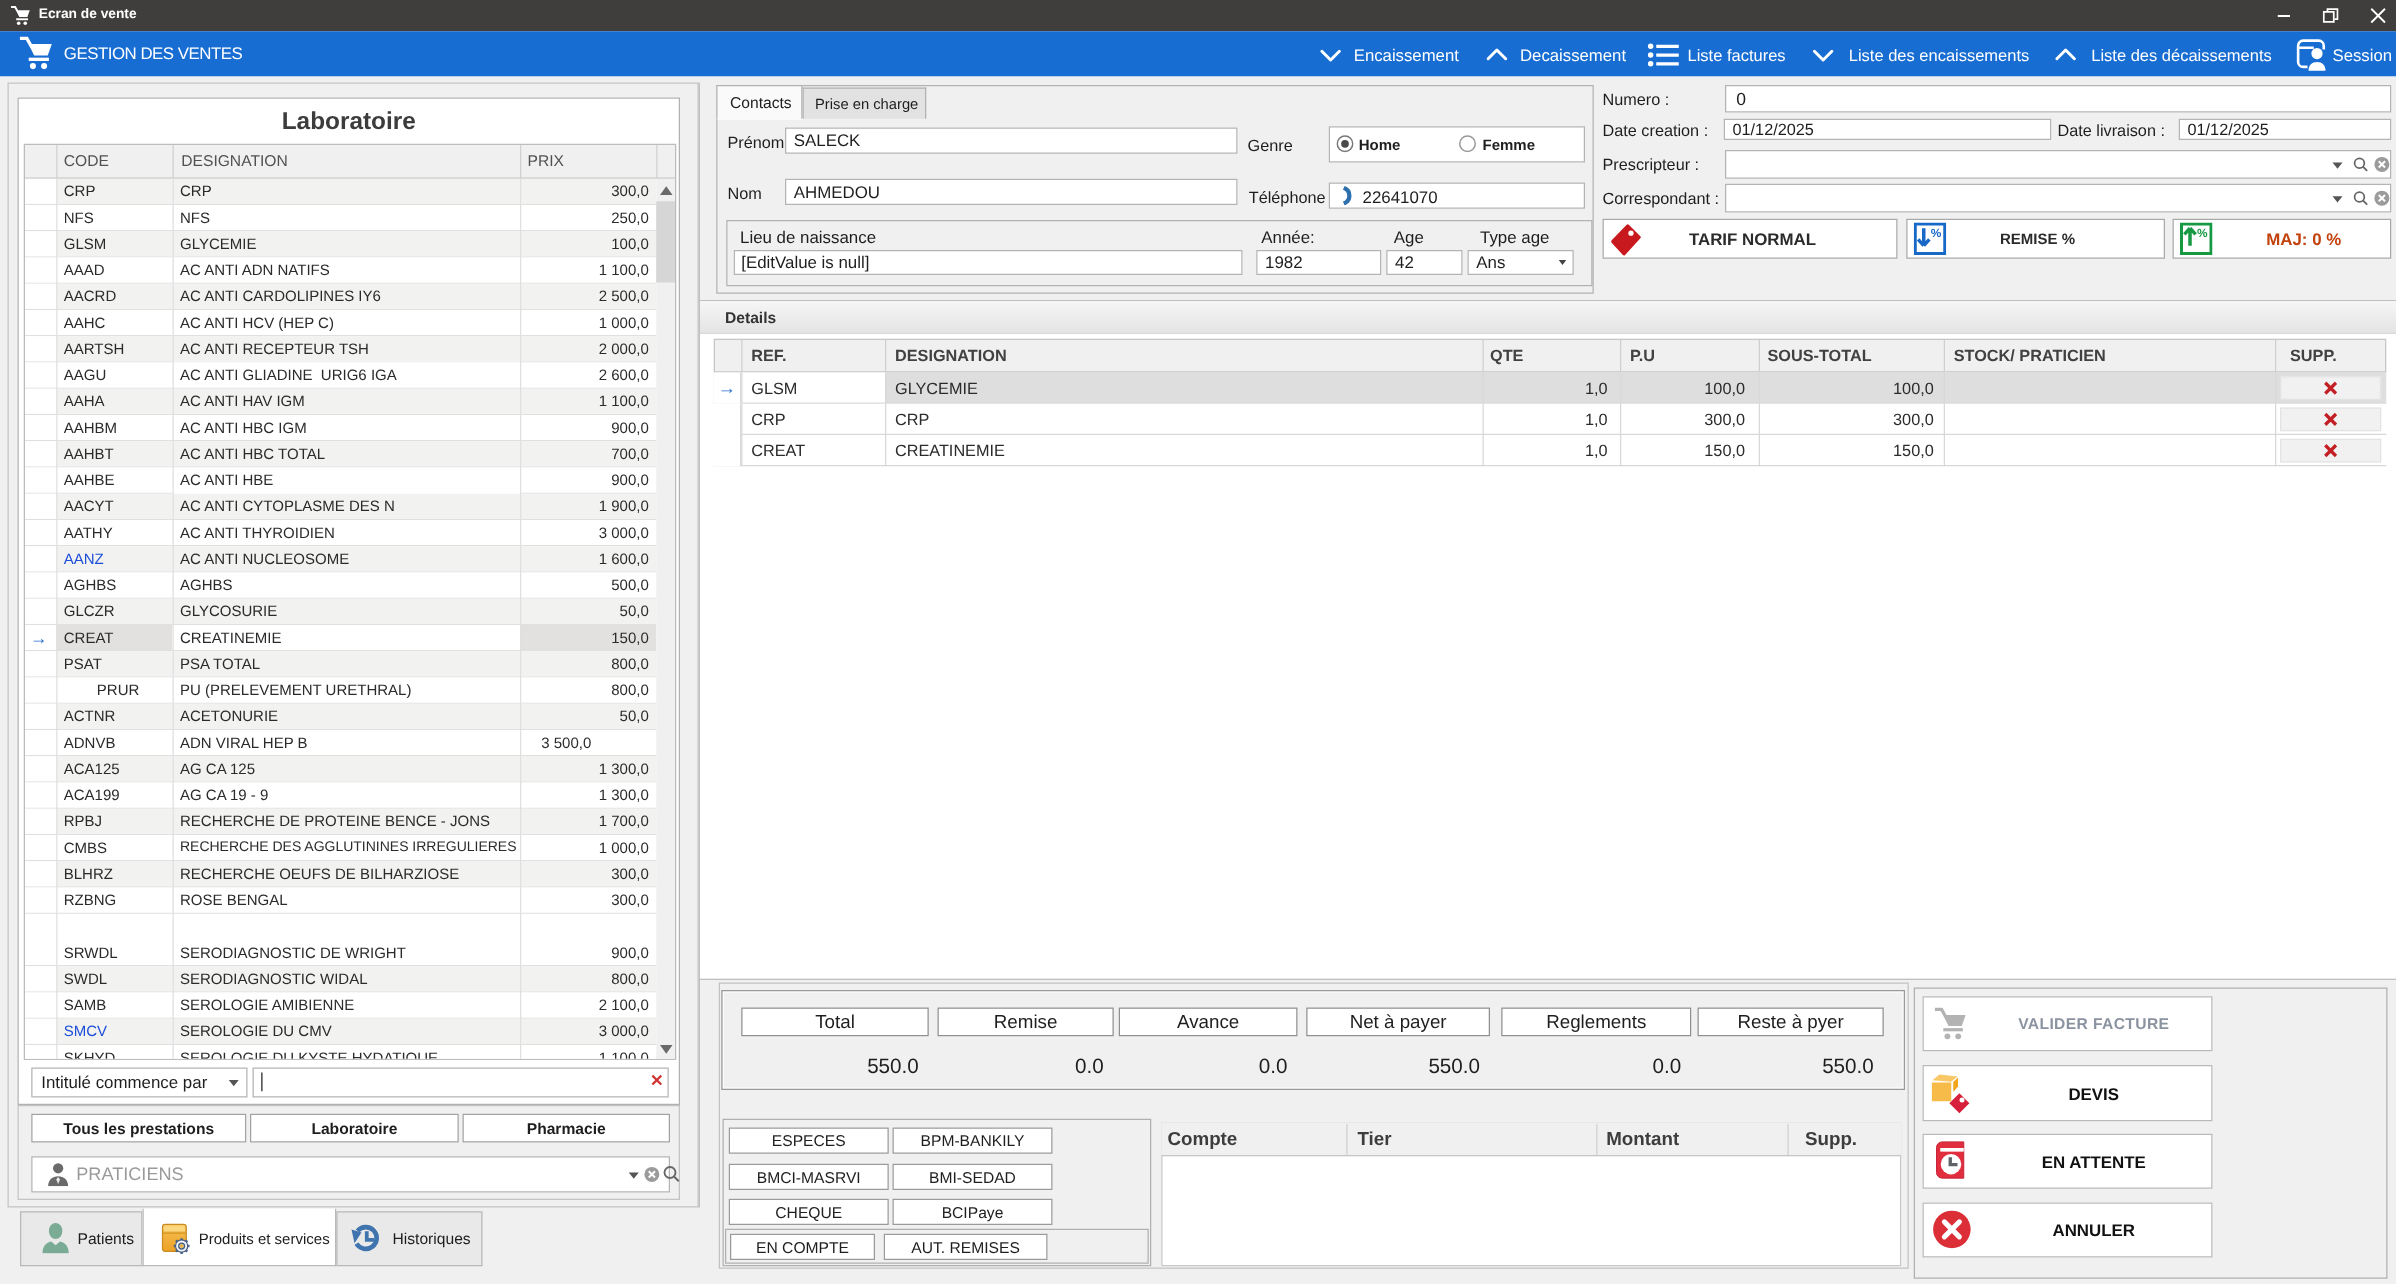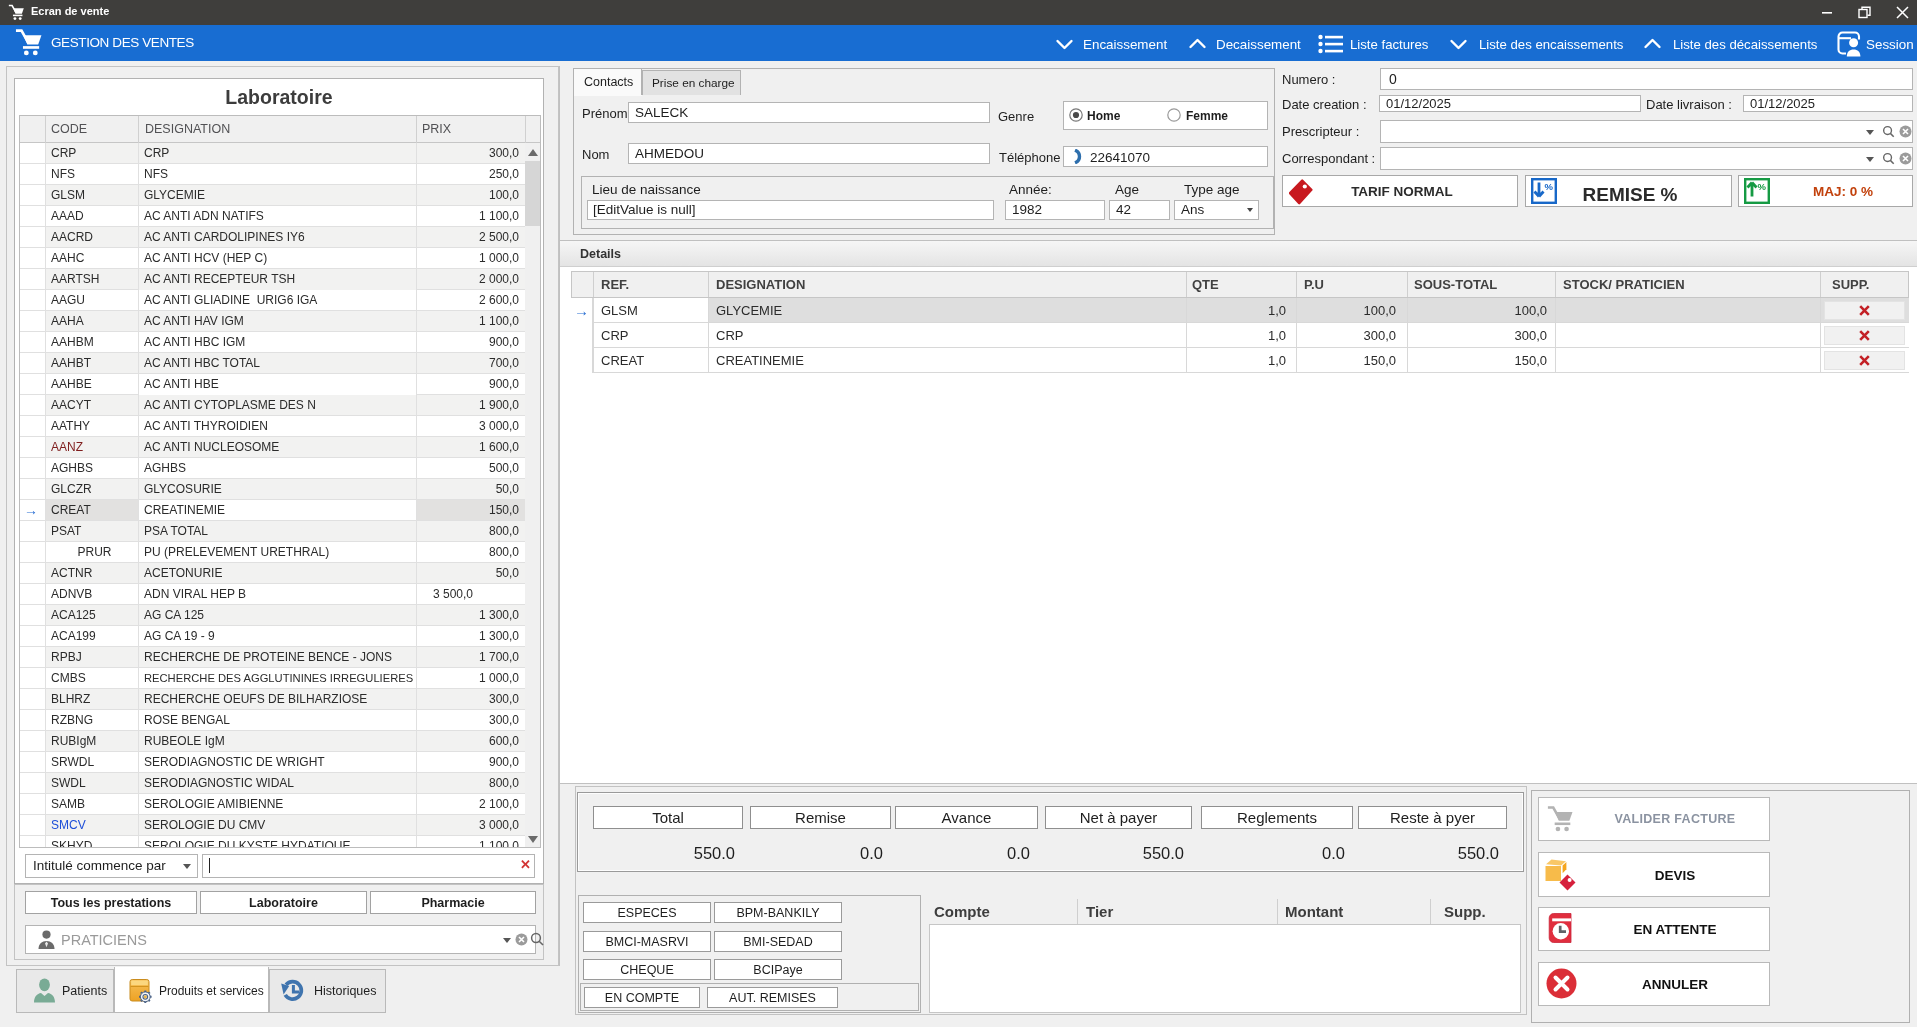--- a/index.html
+++ b/index.html
@@ -163,21 +163,21 @@
       <div style="position:absolute;left:396px;top:0;width:109px;height:20px;background:#f2f2f1;color:#2b2b2b;font-size:12px;line-height:20px;text-align:right;padding-right:6px;">1 900,0</div>
     </div>
     <div style="position:absolute;left:0;top:300px;width:505px;height:21px;border-bottom:1px solid #e0e0e0;">
       <div style="position:absolute;left:0;top:0;width:25px;height:20px;background:#fff;"></div>
       <div style="position:absolute;left:25px;top:0;width:93px;height:20px;background:#ffffff;color:#2b2b2b;font-size:12px;line-height:20px;padding-left:6px;">AATHY</div>
       <div style="position:absolute;left:118px;top:0;width:278px;height:20px;background:#ffffff;color:#2b2b2b;font-size:12px;line-height:20px;padding-left:6px;white-space:pre;overflow:hidden;">AC ANTI THYROIDIEN</div>
       <div style="position:absolute;left:396px;top:0;width:109px;height:20px;background:#ffffff;color:#2b2b2b;font-size:12px;line-height:20px;text-align:right;padding-right:6px;">3 000,0</div>
     </div>
     <div style="position:absolute;left:0;top:321px;width:505px;height:21px;border-bottom:1px solid #e0e0e0;">
       <div style="position:absolute;left:0;top:0;width:25px;height:20px;background:#fff;"></div>
-      <div style="position:absolute;left:25px;top:0;width:93px;height:20px;background:#f2f2f1;color:#7f1d1d;font-size:12px;line-height:20px;padding-left:6px;">AANZ</div>
+      <div style="position:absolute;left:25px;top:0;width:93px;height:20px;background:#f2f2f1;color:#1d4ed8;font-size:12px;line-height:20px;padding-left:6px;">AANZ</div>
       <div style="position:absolute;left:118px;top:0;width:278px;height:20px;background:#f2f2f1;color:#2b2b2b;font-size:12px;line-height:20px;padding-left:6px;white-space:pre;overflow:hidden;">AC ANTI NUCLEOSOME</div>
       <div style="position:absolute;left:396px;top:0;width:109px;height:20px;background:#f2f2f1;color:#2b2b2b;font-size:12px;line-height:20px;text-align:right;padding-right:6px;">1 600,0</div>
     </div>
     <div style="position:absolute;left:0;top:342px;width:505px;height:21px;border-bottom:1px solid #e0e0e0;">
       <div style="position:absolute;left:0;top:0;width:25px;height:20px;background:#fff;"></div>
       <div style="position:absolute;left:25px;top:0;width:93px;height:20px;background:#ffffff;color:#2b2b2b;font-size:12px;line-height:20px;padding-left:6px;">AGHBS</div>
       <div style="position:absolute;left:118px;top:0;width:278px;height:20px;background:#ffffff;color:#2b2b2b;font-size:12px;line-height:20px;padding-left:6px;white-space:pre;overflow:hidden;">AGHBS</div>
       <div style="position:absolute;left:396px;top:0;width:109px;height:20px;background:#ffffff;color:#2b2b2b;font-size:12px;line-height:20px;text-align:right;padding-right:6px;">500,0</div>
     </div>
     <div style="position:absolute;left:0;top:363px;width:505px;height:21px;border-bottom:1px solid #e0e0e0;">
@@ -245,26 +245,20 @@
       <div style="position:absolute;left:0;top:0;width:25px;height:20px;background:#fff;"></div>
       <div style="position:absolute;left:25px;top:0;width:93px;height:20px;background:#f2f2f1;color:#2b2b2b;font-size:12px;line-height:20px;padding-left:6px;">BLHRZ</div>
       <div style="position:absolute;left:118px;top:0;width:278px;height:20px;background:#f2f2f1;color:#2b2b2b;font-size:12px;line-height:20px;padding-left:6px;white-space:pre;overflow:hidden;">RECHERCHE OEUFS DE BILHARZIOSE</div>
       <div style="position:absolute;left:396px;top:0;width:109px;height:20px;background:#f2f2f1;color:#2b2b2b;font-size:12px;line-height:20px;text-align:right;padding-right:6px;">300,0</div>
     </div>
     <div style="position:absolute;left:0;top:594px;width:505px;height:21px;border-bottom:1px solid #e0e0e0;">
       <div style="position:absolute;left:0;top:0;width:25px;height:20px;background:#fff;"></div>
       <div style="position:absolute;left:25px;top:0;width:93px;height:20px;background:#ffffff;color:#2b2b2b;font-size:12px;line-height:20px;padding-left:6px;">RZBNG</div>
       <div style="position:absolute;left:118px;top:0;width:278px;height:20px;background:#ffffff;color:#2b2b2b;font-size:12px;line-height:20px;padding-left:6px;white-space:pre;overflow:hidden;">ROSE BENGAL</div>
       <div style="position:absolute;left:396px;top:0;width:109px;height:20px;background:#ffffff;color:#2b2b2b;font-size:12px;line-height:20px;text-align:right;padding-right:6px;">300,0</div>
-    </div>
-    <div style="position:absolute;left:0;top:615px;width:505px;height:21px;border-bottom:1px solid #e0e0e0;">
-      <div style="position:absolute;left:0;top:0;width:25px;height:20px;background:#fff;"></div>
-      <div style="position:absolute;left:25px;top:0;width:93px;height:20px;background:#f2f2f1;color:#2b2b2b;font-size:12px;line-height:20px;padding-left:6px;">RUBIgM</div>
-      <div style="position:absolute;left:118px;top:0;width:278px;height:20px;background:#f2f2f1;color:#2b2b2b;font-size:12px;line-height:20px;padding-left:6px;white-space:pre;overflow:hidden;">RUBEOLE IgM</div>
-      <div style="position:absolute;left:396px;top:0;width:109px;height:20px;background:#f2f2f1;color:#2b2b2b;font-size:12px;line-height:20px;text-align:right;padding-right:6px;">600,0</div>
     </div>
     <div style="position:absolute;left:0;top:636px;width:505px;height:21px;border-bottom:1px solid #e0e0e0;">
       <div style="position:absolute;left:0;top:0;width:25px;height:20px;background:#fff;"></div>
       <div style="position:absolute;left:25px;top:0;width:93px;height:20px;background:#ffffff;color:#2b2b2b;font-size:12px;line-height:20px;padding-left:6px;">SRWDL</div>
       <div style="position:absolute;left:118px;top:0;width:278px;height:20px;background:#ffffff;color:#2b2b2b;font-size:12px;line-height:20px;padding-left:6px;white-space:pre;overflow:hidden;">SERODIAGNOSTIC DE WRIGHT</div>
       <div style="position:absolute;left:396px;top:0;width:109px;height:20px;background:#ffffff;color:#2b2b2b;font-size:12px;line-height:20px;text-align:right;padding-right:6px;">900,0</div>
     </div>
     <div style="position:absolute;left:0;top:657px;width:505px;height:21px;border-bottom:1px solid #e0e0e0;">
       <div style="position:absolute;left:0;top:0;width:25px;height:20px;background:#fff;"></div>
       <div style="position:absolute;left:25px;top:0;width:93px;height:20px;background:#f2f2f1;color:#2b2b2b;font-size:12px;line-height:20px;padding-left:6px;">SWDL</div>
@@ -430,21 +424,21 @@
  <polygon points="1,16.2 13.2,3.6 22.4,12.8 10.2,26.2" fill="#c8191f" stroke="#c8191f" stroke-width="2.4" stroke-linejoin="round"></polygon>
  <circle cx="15.8" cy="9.5" r="2.1" fill="#fff"></circle>
 </svg>
 <div class="a" style="left:1322px;top:184px;width:160px;text-align:center;font-size:13.5px;font-weight:bold;color:#2b2b2b;">TARIF NORMAL</div>
 <div class="a" style="left:1525px;top:175px;width:207px;height:32px;background:#fff;border:1px solid #a8a8a8;"></div>
 <svg class="a" style="left:1531px;top:178px" width="26" height="26" viewBox="0 0 26 26">
  <rect x="1.2" y="1.2" width="23.6" height="23.6" fill="#fff" stroke="#1868c8" stroke-width="2.4"></rect>
  <path d="M8 4.5 v14 M8 18.5 l-4.5-5 M8 18.5 l4.5-5" stroke="#1868c8" stroke-width="2.8"></path>
  <text x="13.5" y="11.5" font-size="9.5" font-weight="bold" fill="#1868c8" font-family="Liberation Sans,sans-serif">%</text>
 </svg>
-<div class="a" style="left:1560px;top:184px;width:140px;text-align:center;font-size:19px;font-weight:bold;color:#2b2b2b;">REMISE %</div>
+<div class="a" style="left:1560px;top:184px;width:140px;text-align:center;font-size:12px;font-weight:bold;color:#2b2b2b;">REMISE %</div>
 <div class="a" style="left:1738px;top:175px;width:175px;height:32px;background:#fff;border:1px solid #a8a8a8;"></div>
 <svg class="a" style="left:1744px;top:178px" width="26" height="26" viewBox="0 0 26 26">
  <rect x="1.2" y="1.2" width="23.6" height="23.6" fill="#fff" stroke="#159a43" stroke-width="2.4"></rect>
  <path d="M8 18.5 v-14 M8 4.5 l-4.5 5 M8 4.5 l4.5 5" stroke="#159a43" stroke-width="2.8"></path>
  <text x="13.5" y="11.5" font-size="9.5" font-weight="bold" fill="#159a43" font-family="Liberation Sans,sans-serif">%</text>
 </svg>
 <div class="a" style="left:1775px;top:184px;width:136px;text-align:center;font-size:13.5px;font-weight:bold;color:#c2410c;">MAJ: 0 %</div>
 <div class="a" style="left:560px;top:240px;width:1357px;height:543px;background:#fff;border-top:1px solid #c0c0c0;"></div>
 <div class="a" style="left:560px;top:241px;width:1357px;height:26px;background:linear-gradient(#f6f6f6,#e4e4e4);border-bottom:1px solid #cfcfcf;"></div>
 <div class="a" style="left:580px;top:247px;font-size:12.5px;font-weight:bold;color:#333;">Details</div>

